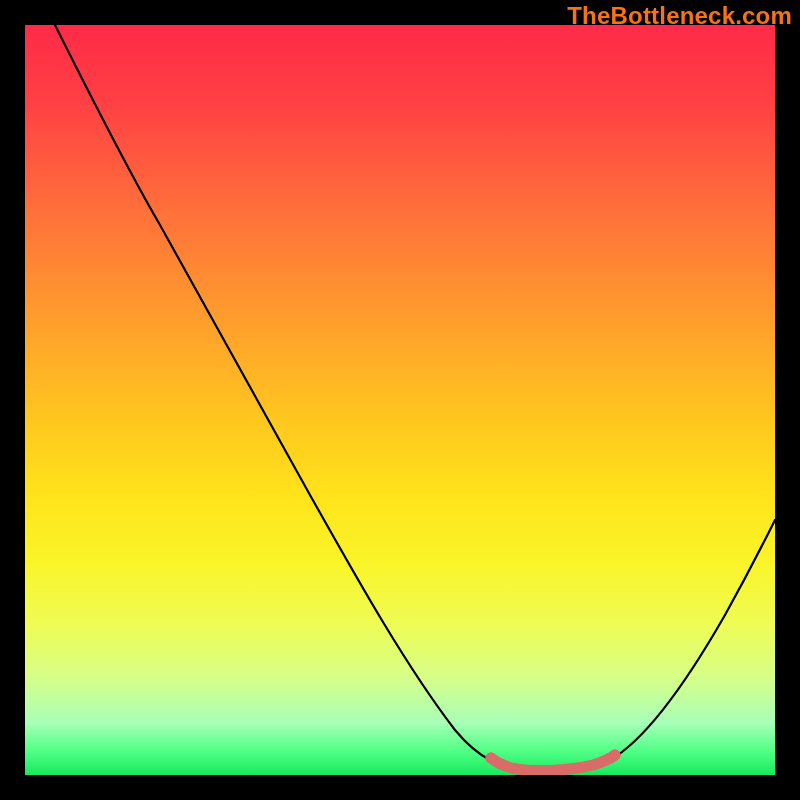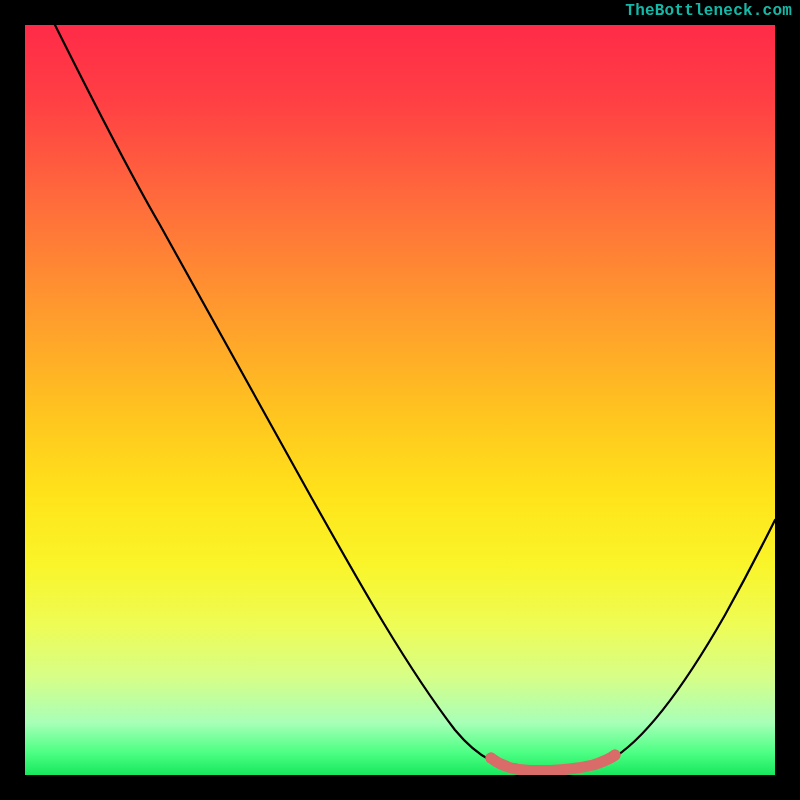--- a/index.html
+++ b/index.html
@@ -36,24 +36,24 @@
       #d6fe88 87%,
       #a8ffb8 93%,
       #4dff84 97%,
       #17e85c 100%
     );
   }
   .watermark {
     position: absolute;
     top: 2px;
     right: 8px;
-    font-family: Liberation Mono, monospace;
-    font-size: 16px;
+    font-family: Liberation Sans, sans-serif;
+    font-size: 24px;
     font-weight: 600;
-    color: #14b8a6;
+    color: #f97316;
     letter-spacing: 0.2px;
     user-select: none;
   }
   svg.curve {
     position: absolute;
     top: 0;
     left: 0;
     width: 750px;
     height: 750px;
   }

